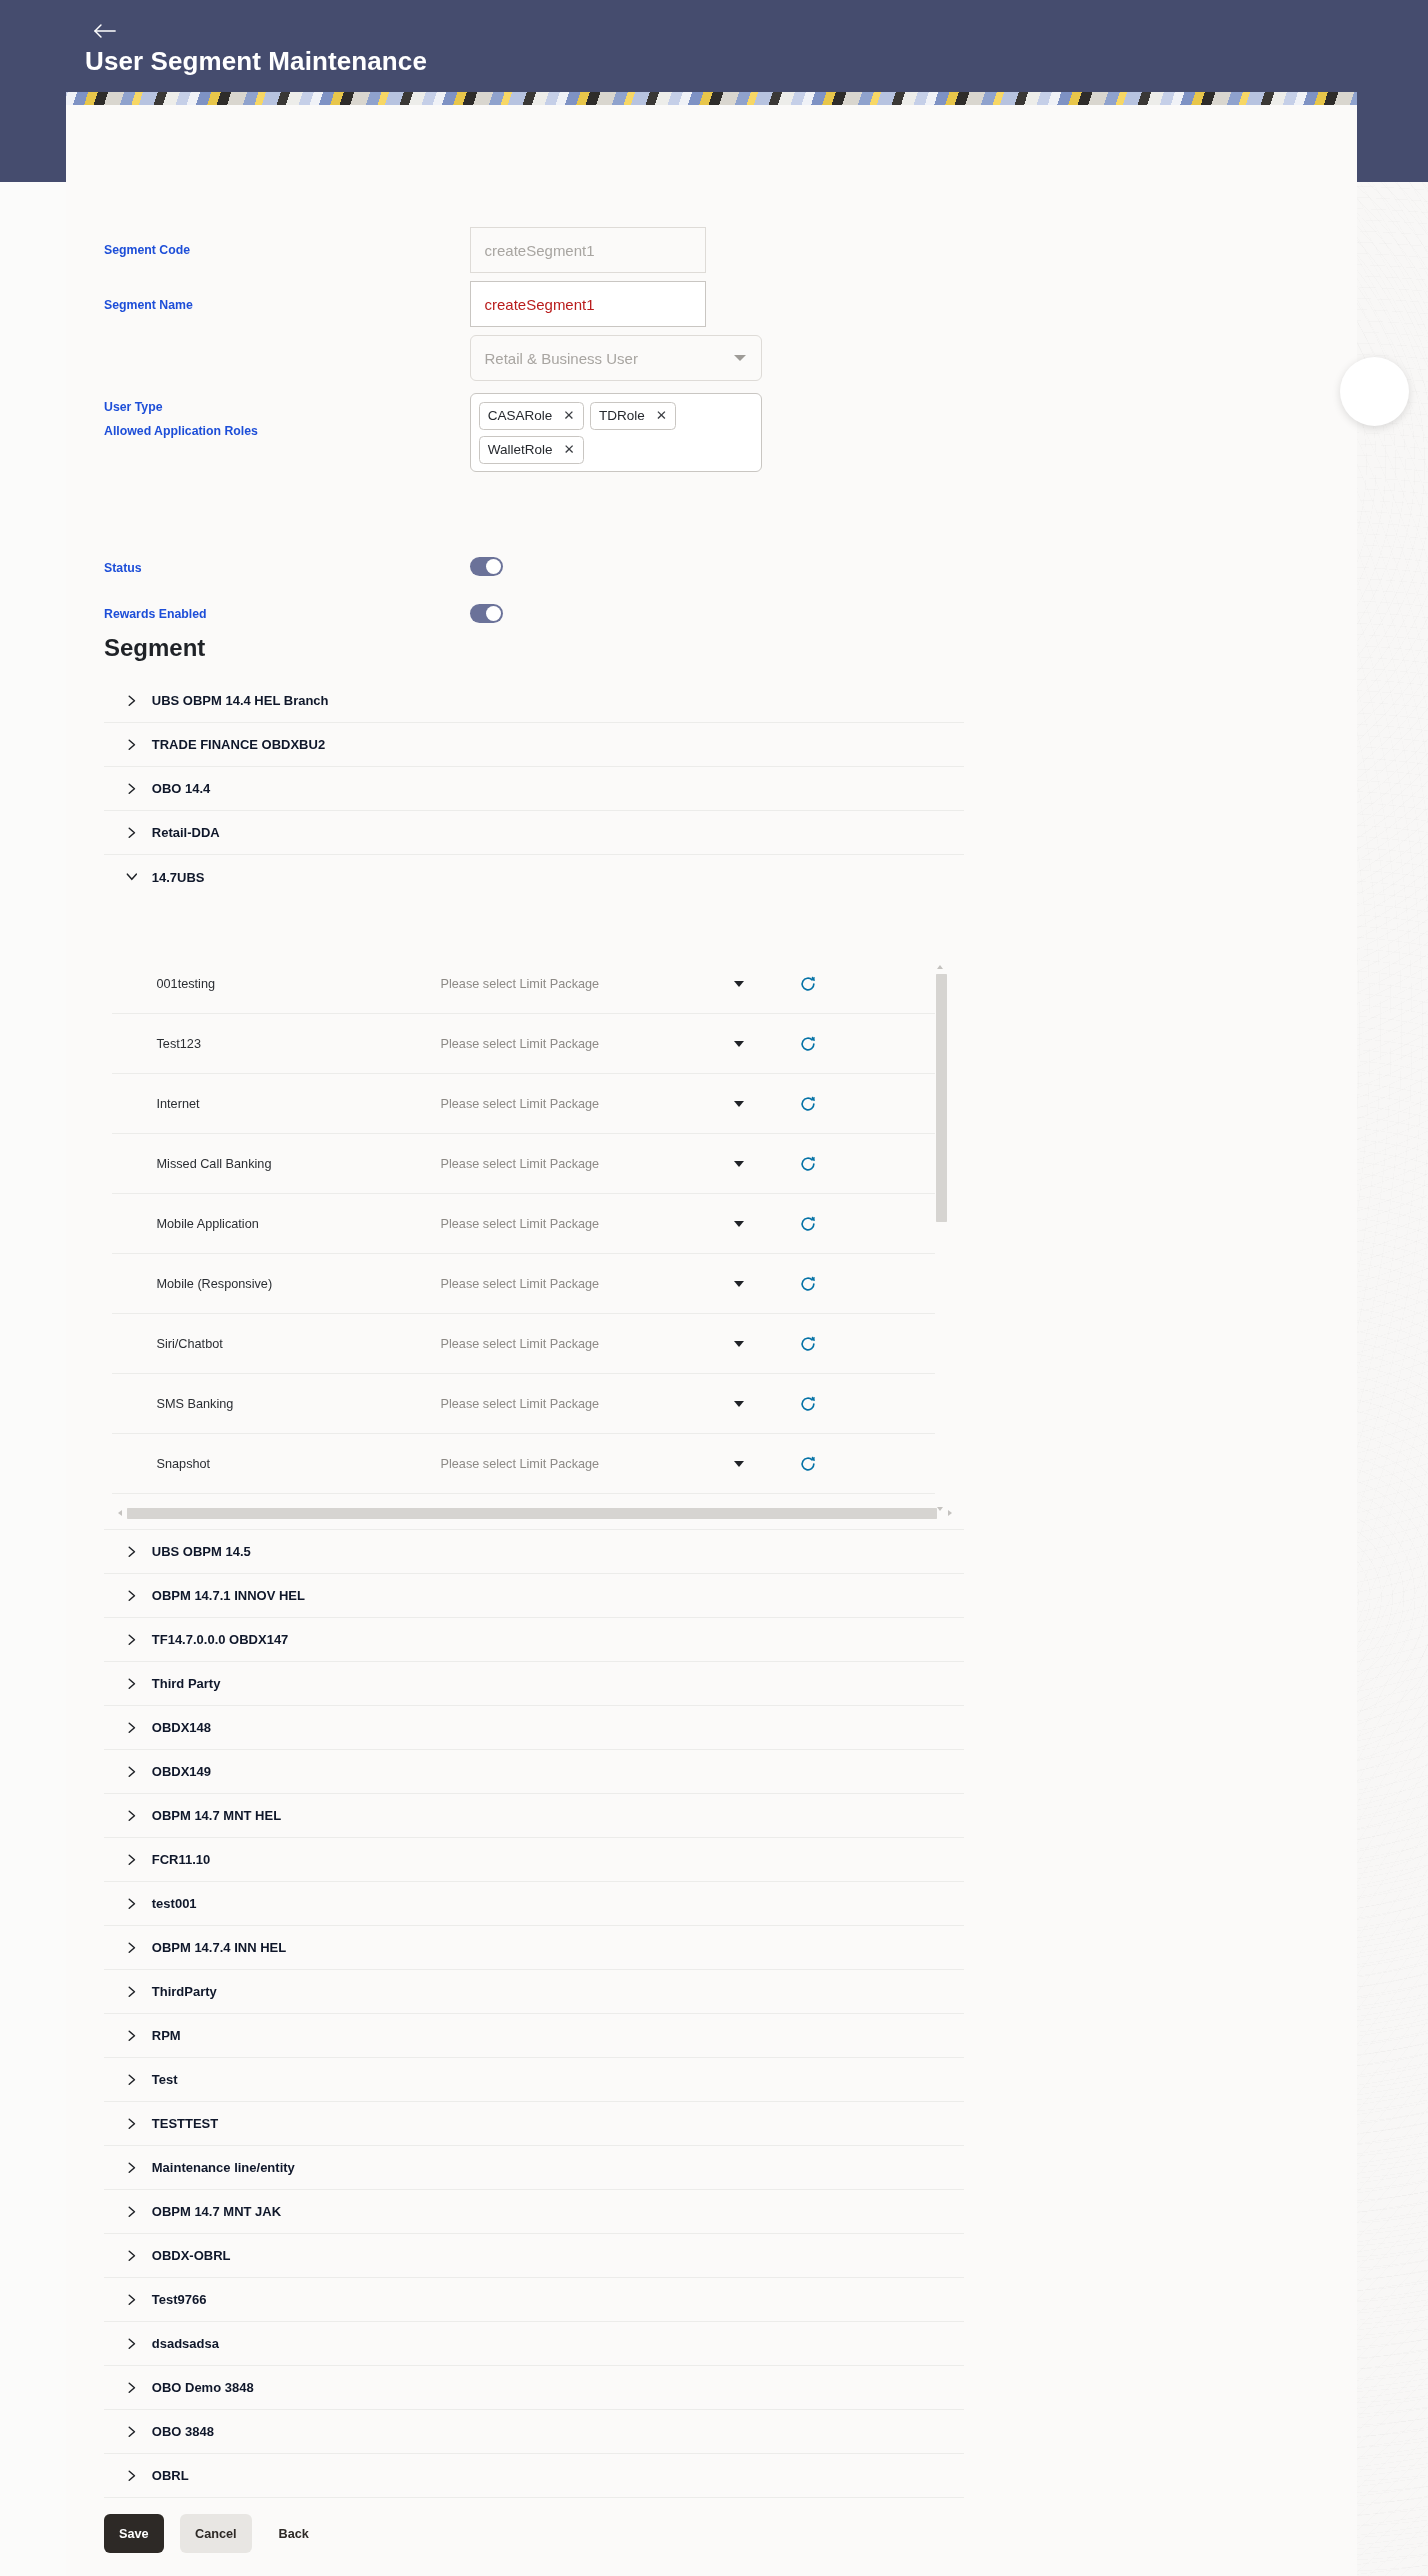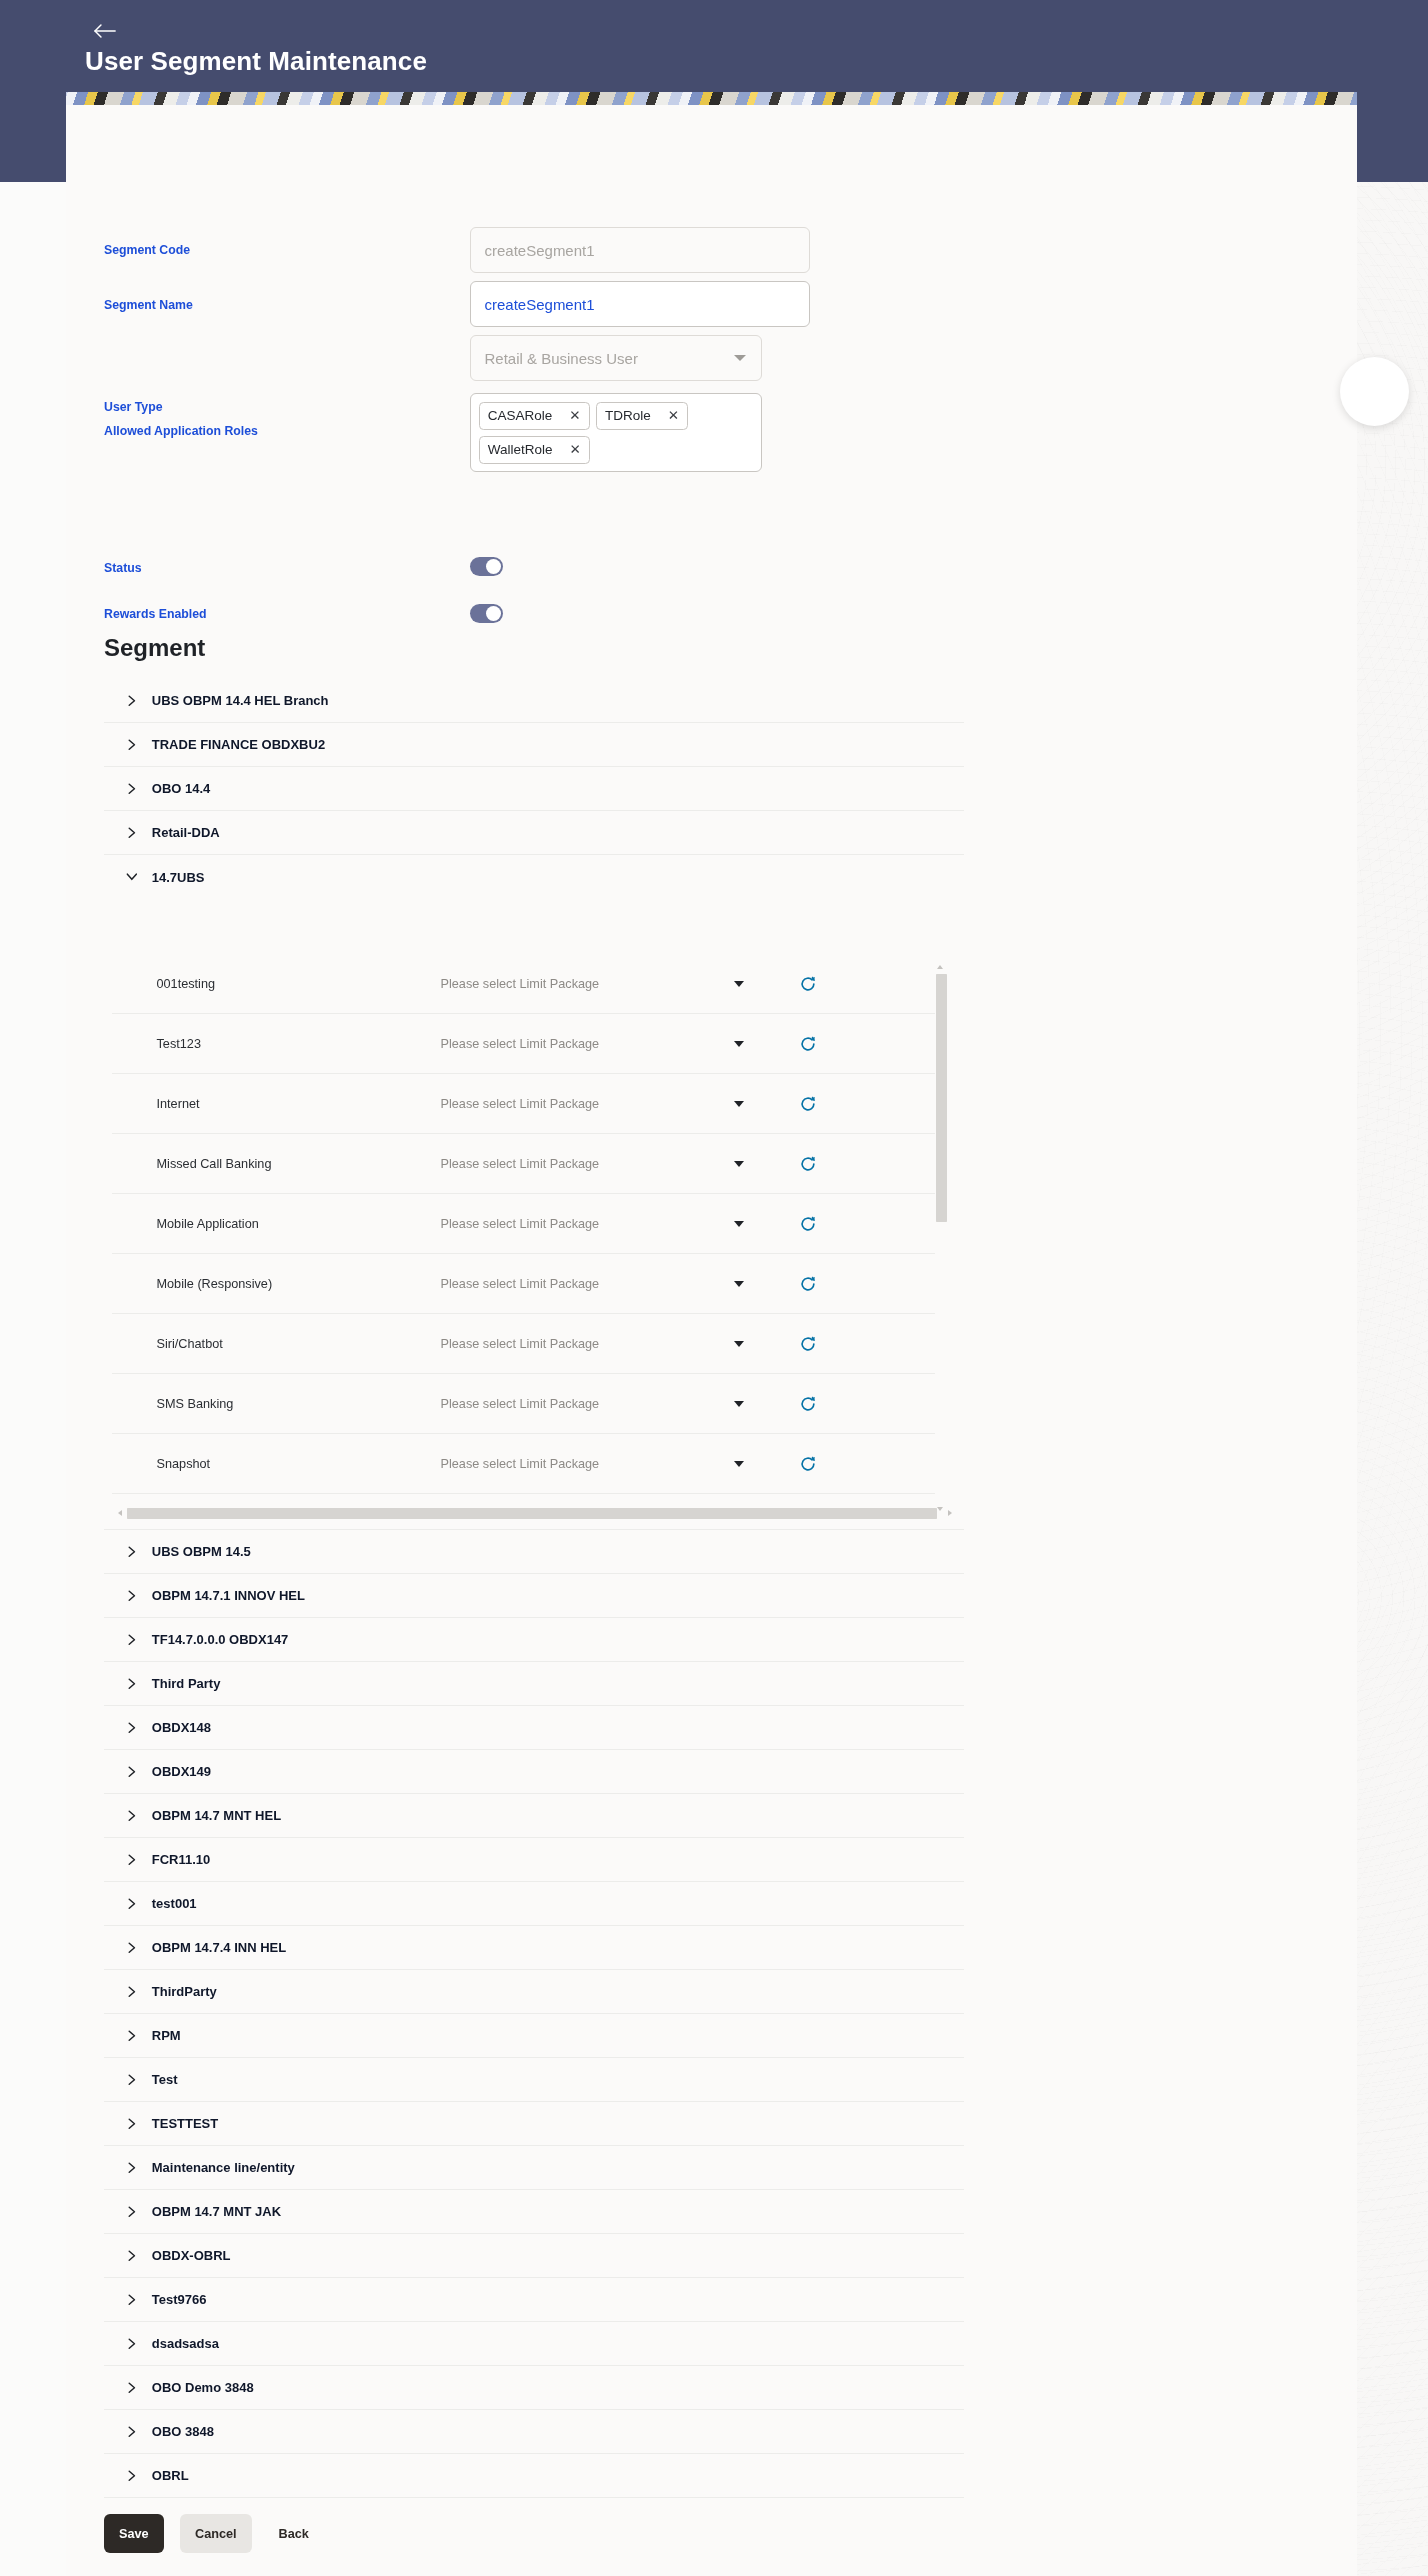--- a/index.html
+++ b/index.html
@@ -100,27 +100,27 @@
     position: absolute;
     left: 38px;
     font-size: 12.3px;
     font-weight: 700;
     color: #1d4ed8;
     white-space: nowrap;
   }
   .field-control { position: absolute; left: 404px; }
 
   .txt-input {
-    width: 340px; height: 46px;
+    width: 236px; height: 46px;
     border: 0.7px solid #dedbd7;
-    border-radius: 6px;
+    border-radius: 0;
     background: #fbfaf9;
     font-family: "Liberation Sans", sans-serif;
     font-size: 15px;
-    color: #1d4ed8;
+    color: #b91c1c;
     padding: 0 13.5px;
     outline: none;
   }
   .txt-input.filled { background: #ffffff; border-color: #c9c6c2; }
   .txt-input::placeholder { color: #a8a5a1; }
 
   .select-box {
     position: relative;
     width: 292px; height: 46px;
     border: 0.7px solid #dedbd7;
@@ -143,21 +143,21 @@
   .chips-box {
     width: 292px; min-height: 75px;
     border: 0.7px solid #c9c6c2;
     border-radius: 6px;
     background: #ffffff;
     padding: 7.5px 7.5px;
     display: flex; flex-wrap: wrap; gap: 6px;
     align-content: flex-start;
   }
   .chip {
-    display: inline-flex; align-items: center; gap: 17px;
+    display: inline-flex; align-items: center; gap: 11px;
     height: 28px;
     padding: 0 8.2px;
     border: 0.7px solid #c9c6c2;
     border-radius: 4.5px;
     background: #ffffff;
     font-size: 13.5px;
     color: #26292e;
     cursor: default;
   }
   .chip .chip-x { font-size: 13.5px; color: #3b3e43; cursor: pointer; line-height: 1; }

